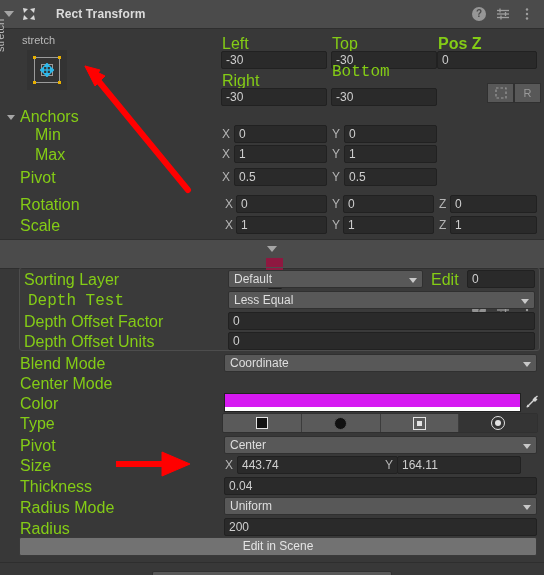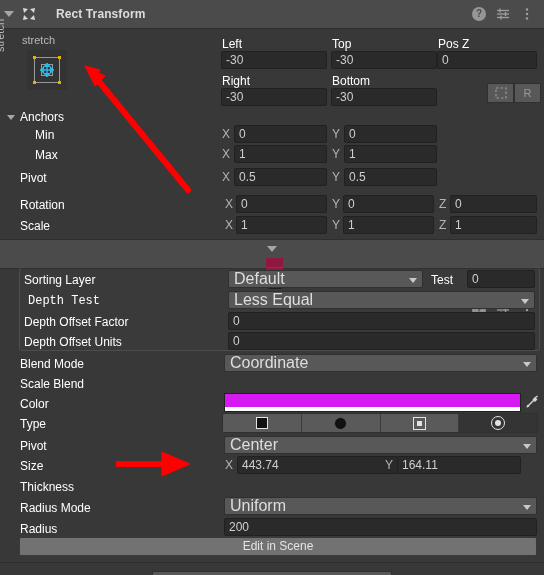--- a/index.html
+++ b/index.html
@@ -55,37 +55,37 @@
     content: "";
     position: absolute; left: 4px; top: 1px; width: 4px; height: 8px;
     border: solid #d6d6d6; border-width: 0 2px 2px 0; transform: rotate(40deg);
   }
   .color-chip {
     width: 17px; height: 17px; margin-left: 4px; flex: 0 0 17px;
   }
 
   
   .lbl {
-    position: absolute; color: #ffffff; font-size: 12px; white-space: nowrap;
+    position: absolute; color: #84cc16; font-size: 16px; white-space: nowrap;
     line-height: 16px;
   }
   .fld {
     position: absolute; background: #2a2a2a;
     border: 1px solid #212121; border-radius: 2px;
     height: 18px; line-height: 16px;
     color: #cfcfcf; font-size: 12px; padding-left: 4px;
     overflow: hidden; white-space: nowrap;
   }
   .axis {
     position: absolute; color: #b4b4b4; font-size: 12px; line-height: 18px;
   }
   .popup {
     position: absolute; background: #585858;
     border: 1px solid #303030; border-radius: 2px;
-    height: 18px; line-height: 16px; color: #dedede; font-size: 16px;
+    height: 18px; line-height: 16px; color: #dedede; font-size: 12px;
     padding-left: 5px; white-space: nowrap;
   }
   .popup .arrow {
     position: absolute; right: 5px; top: 7px;
     width: 0; height: 0;
     border-left: 4px solid transparent; border-right: 4px solid transparent;
     border-top: 5px solid #c9c9c9;
   }
 
   
@@ -219,28 +219,28 @@
         <path d="M0.5 7 L3.4 4.6 L3.4 9.4 Z"></path>
         <path d="M13.5 7 L10.6 4.6 L10.6 9.4 Z"></path>
       </svg>
     </div>
   </div>
   <div class="anchor-lbl-top">stretch</div>
   <div class="anchor-lbl-side">stretch</div>
 
   <div class="lbl" style="left:222px; top:36px;">Left</div>
   <div class="lbl" style="left:332px; top:36px;">Top</div>
-  <div class="lbl" style="left:438px; top:36px;">Pos Z</div>
+  <div class="lbl" style="left:438px; top:36px;font-weight:bold;">Pos Z</div>
 
   <div class="fld" style="left:221px; top:51px; width:106px;">-30</div>
   <div class="fld" style="left:331px; top:51px; width:106px;">-30</div>
   <div class="fld" style="left:437px; top:51px; width:100px;">0</div>
 
   <div class="lbl" style="left:222px; top:73px;">Right</div>
-  <div class="lbl" style="left:332px; top:73px;">Bottom</div>
+  <div class="lbl" style="left:332px; top:64px;font-family:Liberation Mono, monospace;">Bottom</div>
 
   <div class="fld" style="left:221px; top:88px; width:106px;">-30</div>
   <div class="fld" style="left:331px; top:88px; width:106px;">-30</div>
 
   <div class="btn-sq" style="left:487px; top:83px;">
     <svg width="14" height="14" viewBox="0 0 14 14" style="margin-top:2px;" fill="none" stroke="#9a9a9a" stroke-width="1.2" stroke-dasharray="2.5 2">
       <rect x="2" y="2" width="10" height="10"></rect>
     </svg>
   </div>
   <div class="btn-sq" style="left:514px; top:83px;">R</div>
@@ -315,42 +315,42 @@
     </div>
   </div>
 
   <div class="subpanel" style="left:19px; top:267px; width:521px; height:84px;"></div>
 
   <div class="lbl" style="left:24px; top:272px;">Sorting Layer</div>
   <div class="popup" style="left:228px; top:270px; width:195px;">
     <span>Default</span>
     <span class="arrow"></span>
   </div>
-  <div class="lbl" style="left:431px; top:272px;">Test</div>
+  <div class="lbl" style="left:431px; top:272px;">Edit</div>
   <div class="fld" style="left:467px; top:270px; width:68px;">0</div>
 
   <div class="lbl" style="left:28px; top:293px;font-family:Liberation Mono, monospace;">Depth Test</div>
   <div class="popup" style="left:228px; top:291px; width:307px;">
     <span>Less Equal</span>
     <span class="arrow"></span>
   </div>
 
   <div class="lbl" style="left:24px; top:314px;">Depth Offset Factor</div>
   <div class="fld" style="left:228px; top:312px; width:307px;">0</div>
 
   <div class="lbl" style="left:24px; top:334px;">Depth Offset Units</div>
   <div class="fld" style="left:228px; top:332px; width:307px;">0</div>
 
   <div class="lbl" style="left:20px; top:356px;">Blend Mode</div>
   <div class="popup" style="left:224px; top:354px; width:313px;">
     <span>Coordinate</span>
     <span class="arrow"></span>
   </div>
 
-  <div class="lbl" style="left:20px; top:376px;">Scale Blend</div>
+  <div class="lbl" style="left:20px; top:376px;">Center Mode</div>
 
   <div class="lbl" style="left:20px; top:396px;">Color</div>
   <div class="colorfield" style="left:224px; top:393px; width:297px; height:19px;">
     <div class="swatch" id="color-swatch" style="background: rgb(214, 25, 242);"></div>
     <div class="alpha" id="color-alpha" style="background: rgb(255, 255, 255);"></div>
   </div>
   <div style="position:absolute;left:524px;top:394px;width:16px;height:16px;">
     <svg width="16" height="16" viewBox="0 0 16 16" stroke="#d6d6d6" stroke-width="1.4" fill="none">
       <line x1="3" y1="13" x2="10" y2="6"></line>
       <path d="M9.5 5.5 L11 4 L12.5 5.5 L11 7 Z" fill="#d6d6d6"></path>
@@ -385,20 +385,21 @@
     <span class="arrow"></span>
   </div>
 
   <div class="lbl" style="left:20px; top:458px;">Size</div>
   <div class="axis" style="left:225px; top:456px;">X</div>
   <div class="fld" style="left:237px; top:456px; width:161px;">443.74</div>
   <div class="axis" style="left:385px; top:456px;">Y</div>
   <div class="fld" style="left:397px; top:456px; width:124px;">164.11</div>
 
   <div class="lbl" style="left:20px; top:479px;">Thickness</div>
+  <div class="fld" style="left:224px; top:477px; width:313px;">0.04</div>
 
   <div class="lbl" style="left:20px; top:500px;">Radius Mode</div>
   <div class="popup" style="left:224px; top:497px; width:313px;">
     <span>Uniform</span>
     <span class="arrow"></span>
   </div>
 
   <div class="lbl" style="left:20px; top:521px;">Radius</div>
   <div class="fld" style="left:224px; top:518px; width:313px;">200</div>
 

